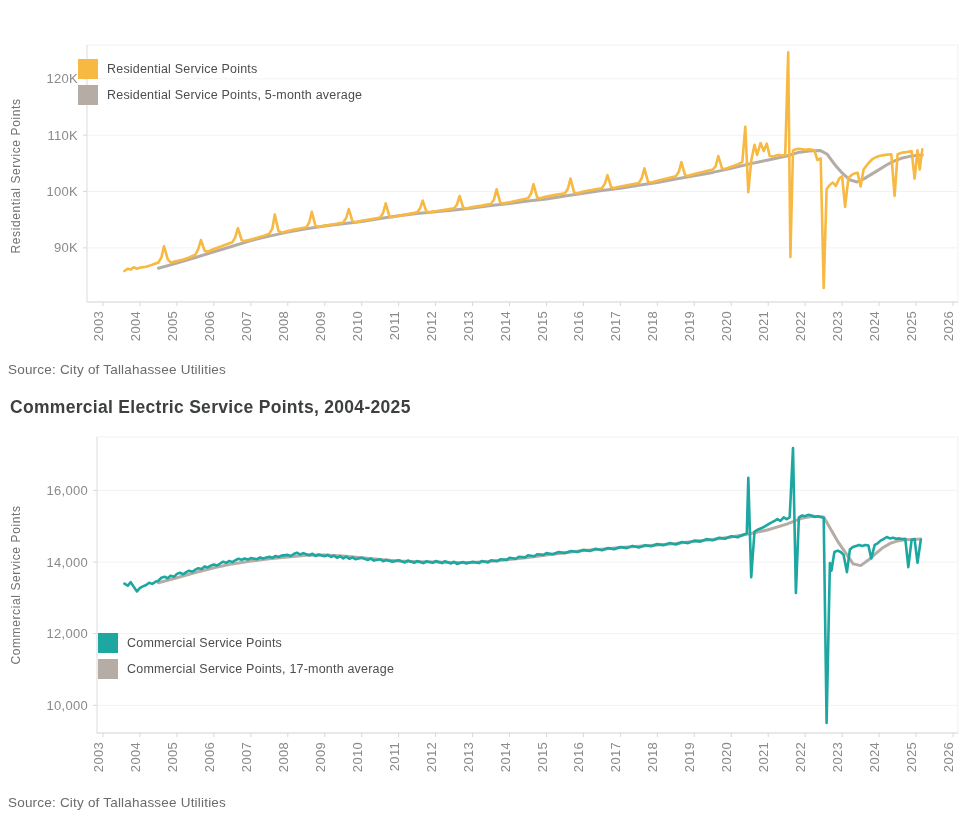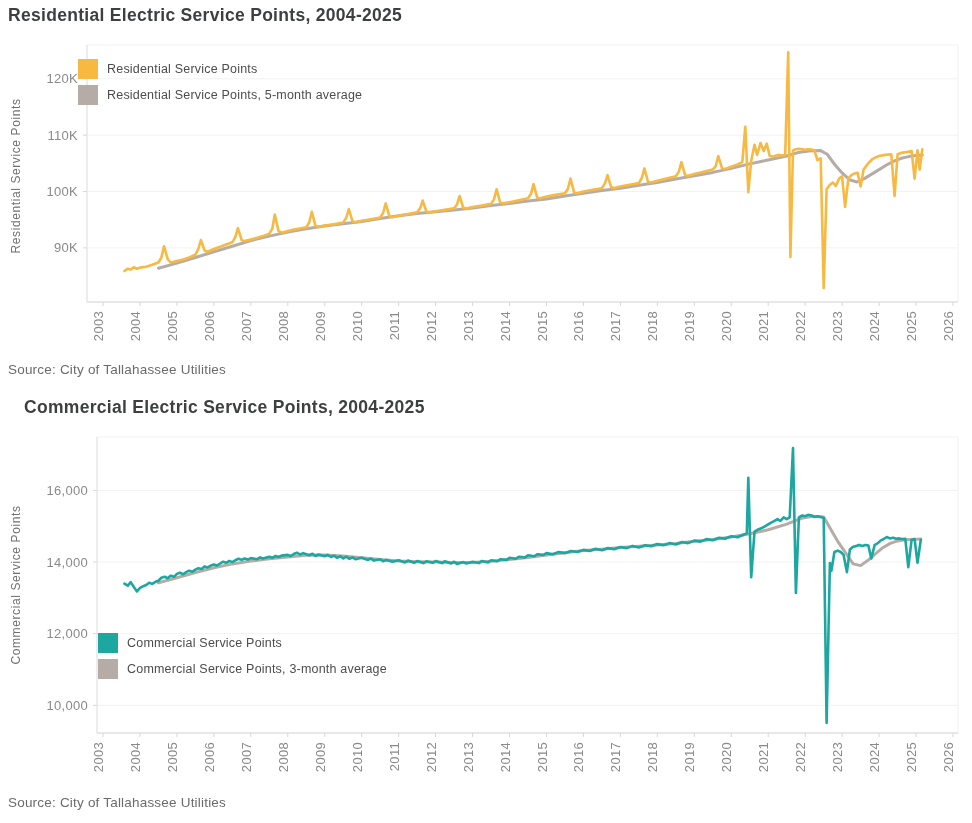--- a/index.html
+++ b/index.html
@@ -153,43 +153,42 @@
         <line x1="916.0434782608696" y1="733" x2="916.0434782608696" y2="737" stroke="#d8d8d8" stroke-width="1"></line>
         <text transform="translate(916.0,742) rotate(-90)" text-anchor="end" class="tick-label">2025</text>
         <line x1="953" y1="733" x2="953" y2="737" stroke="#d8d8d8" stroke-width="1"></line>
         <text transform="translate(953.0,742) rotate(-90)" text-anchor="end" class="tick-label">2026</text>
         <text transform="translate(20,585) rotate(-90)" text-anchor="middle" class="axis-title">Commercial Service Points</text>
         <polyline points="158.4,582.8 176.9,577.8 195.4,572.5 213.9,567.8 232.3,563.9 250.8,561.0 269.3,558.8 287.8,557.0 306.3,555.3 324.7,554.9 343.2,556.0 361.7,557.8 380.2,559.6 398.7,561.0 417.1,561.7 435.6,562.1 454.1,562.4 472.6,562.4 491.0,561.3 509.5,559.6 528.0,557.4 546.5,554.9 565.0,552.7 583.4,550.6 601.9,549.2 620.4,547.4 638.9,546.3 657.3,544.9 675.8,543.4 694.3,541.3 712.8,539.5 731.3,537.0 749.7,533.8 768.2,529.8 786.7,524.1 801.5,518.3 812.6,516.2 823.7,516.9 831.0,529.8 838.4,542.4 845.8,553.1 853.2,563.9 860.6,565.6 868.0,560.3 875.4,553.8 882.8,547.7 890.2,543.4 897.6,540.9 905.0,539.8 912.3,539.5 920.8,539.1" fill="none" stroke="#B5ACA6" stroke-width="3" stroke-linejoin="round" stroke-linecap="round"></polyline>
         <polyline points="124.4,583.6 127.8,585.7 130.7,582.1 133.7,586.8 137.0,591.5 140.0,587.9 142.9,586.4 146.2,585.0 149.2,582.8 152.2,583.9 155.5,581.8 158.4,580.7 161.4,577.8 164.7,576.8 167.7,578.2 170.6,575.7 174.0,576.8 176.9,573.9 179.9,572.8 183.2,574.2 186.2,572.1 189.1,570.7 192.4,571.7 195.4,569.6 198.3,568.2 201.7,568.9 204.6,566.4 207.6,567.4 210.9,565.6 213.9,564.6 216.8,565.6 220.2,563.5 223.1,561.7 226.1,562.8 229.4,561.0 232.3,562.1 235.3,560.3 238.6,558.8 241.6,559.9 244.5,558.5 247.9,559.6 250.8,558.1 257.1,559.2 260.1,557.4 263.0,558.5 269.3,556.7 272.3,557.8 275.6,556.0 278.5,557.0 281.5,555.6 287.8,554.9 290.7,556.0 294.1,553.8 297.0,552.7 300.0,554.5 303.3,553.1 306.3,554.2 309.2,555.3 312.5,553.8 315.5,556.0 318.5,554.5 324.7,556.3 327.7,554.9 331.0,557.0 334.0,555.6 336.9,557.8 340.3,556.3 343.2,558.5 346.2,556.7 349.5,558.8 352.5,557.4 355.4,559.2 361.7,557.8 368.0,559.9 370.9,558.5 373.9,560.6 380.2,559.2 383.1,561.3 386.5,559.9 392.4,561.7 398.7,560.3 404.9,562.4 407.9,560.6 414.2,562.8 417.1,561.0 423.4,563.1 426.4,561.3 432.7,562.8 435.6,561.0 441.9,563.1 444.8,561.3 451.1,563.5 454.1,561.7 457.0,563.9 463.3,562.1 466.3,563.5 472.6,561.7 478.8,563.1 481.8,561.0 488.1,562.4 491.0,560.3 497.3,561.3 500.3,559.2 506.6,559.9 509.5,557.8 515.8,558.8 518.8,556.7 525.0,557.4 528.0,555.3 534.3,556.3 537.2,554.2 543.5,554.9 546.5,553.1 552.8,554.2 558.7,552.0 565.0,553.1 571.2,551.0 577.2,552.0 583.4,549.9 589.7,551.0 595.6,548.8 601.9,550.2 608.2,548.1 614.1,549.2 620.4,547.0 626.7,548.1 632.6,545.9 638.9,547.4 645.2,545.2 651.1,546.3 657.3,544.1 663.6,545.2 669.5,543.1 675.8,544.5 682.1,542.0 688.0,543.1 694.3,540.6 700.6,541.6 706.5,539.1 712.8,540.2 719.1,537.7 725.0,538.8 731.3,536.3 737.5,537.3 743.5,534.8 746.8,533.4 748.3,477.9 751.2,577.1 754.5,531.6 757.5,529.8 761.9,528.0 765.3,526.2 768.2,524.4 771.2,522.6 774.5,520.9 777.5,519.1 780.4,520.9 783.7,517.3 786.7,519.1 789.7,517.3 793.0,448.1 795.9,592.9 798.9,517.3 802.2,515.5 805.2,516.2 808.1,514.8 811.5,515.5 814.4,516.9 817.4,516.2 820.7,516.9 823.7,518.0 826.6,723.0 829.9,563.1 831.4,570.7 834.4,552.0 837.7,550.6 840.7,552.0 843.6,554.9 846.9,572.1 849.9,549.5 852.8,547.0 856.2,545.9 859.1,544.9 862.1,545.9 865.4,544.9 868.4,545.6 871.3,558.5 874.7,544.9 877.6,543.4 880.6,540.6 883.9,538.8 886.8,537.0 889.8,538.4 893.1,537.7 896.1,538.8 899.0,538.4 902.4,539.1 905.3,538.8 908.3,567.1 911.6,539.8 914.6,539.1 917.5,562.8 920.8,539.8" fill="none" stroke="#1CA7A1" stroke-width="2.6" stroke-linejoin="round" stroke-linecap="round"></polyline>
       </g>
     </svg>
 
-  <div class="chart-title" style="left:8px;top:5px;">Residential Electric Service Points, 2004-2025</div>
 
   <div class="legend" style="left:78px;top:59px;">
     <div class="legend-row">
       <span class="swatch" style="background: rgb(247, 185, 65);"></span>
       <span class="legend-label">Residential Service Points</span>
     </div>
     <div class="legend-row">
       <span class="swatch" style="background: rgb(181, 172, 166);"></span>
       <span class="legend-label">Residential Service Points, 5-month average</span>
     </div>
   </div>
 
   <div class="source-line" style="left:8px;top:362px;">Source: City of Tallahassee Utilities</div>
 
-  <div class="chart-title" style="left:24px;top:397px;">Commercial Electric Service Points, 2004-2025</div>
+  <div class="chart-title" style="left:10px;top:397px;">Commercial Electric Service Points, 2004-2025</div>
 
   <div class="legend" style="left:98px;top:633px;">
     <div class="legend-row">
       <span class="swatch" style="background: rgb(28, 167, 161);"></span>
       <span class="legend-label">Commercial Service Points</span>
     </div>
     <div class="legend-row">
       <span class="swatch" style="background: rgb(181, 172, 166);"></span>
-      <span class="legend-label">Commercial Service Points, 3-month average</span>
+      <span class="legend-label">Commercial Service Points, 17-month average</span>
     </div>
   </div>
 
   <div class="source-line" style="left:8px;top:795px;">Source: City of Tallahassee Utilities</div>
 
 </div>
 
 </body></html>

